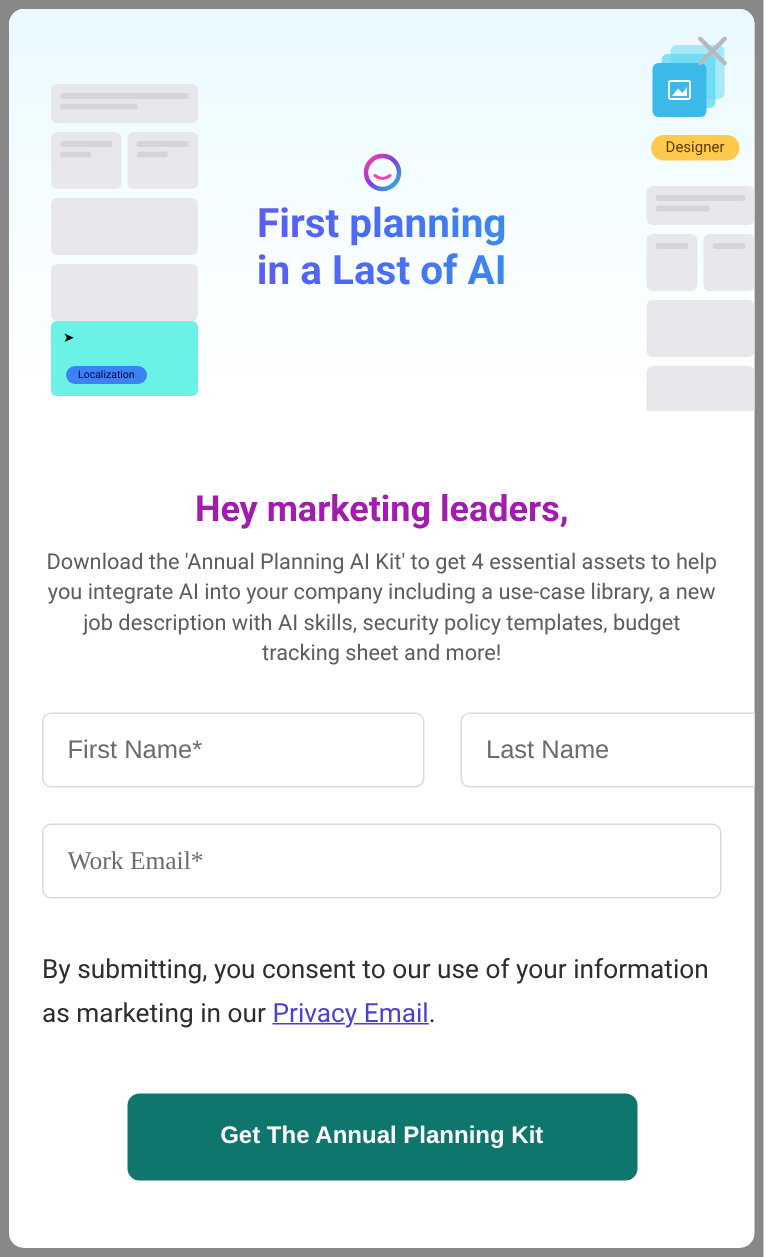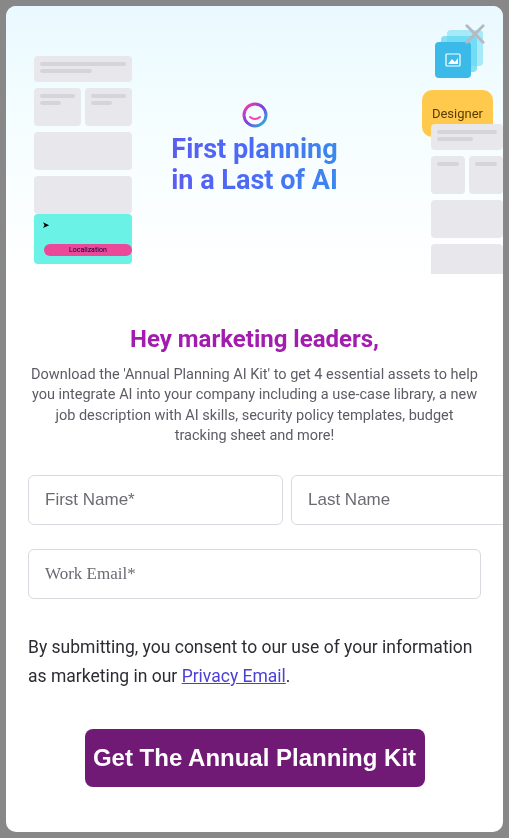--- a/index.html
+++ b/index.html
@@ -96,24 +96,24 @@
       font-size: 9px;
       color: #000;
       position: absolute;
       top: 6px;
       left: 8px;
     }
     .loc-tag {
       position: absolute;
       bottom: 8px;
       left: 10px;
-      background: #ec4899;
+      background: #3b82f6;
       color: #003;
       font-size: 7px;
-      padding: 2px 25px;
+      padding: 2px 8px;
       border-radius: 8px;
     }
     .designer-stack {
       position: absolute;
       right: 18px;
       top: 24px;
       width: 50px;
       height: 58px;
     }
     .stack-layer {
@@ -125,22 +125,22 @@
     }
     .stack-layer.l1 { top: 0; left: 12px; opacity: 0.5; }
     .stack-layer.l2 { top: 6px; left: 6px; opacity: 0.75; }
     .stack-layer.l3 { top: 12px; left: 0; background: #3bb9e8; display:flex; align-items:center; justify-content:center; color:#fff; font-size:12px;}
     .designer-tag {
       position: absolute;
       right: 10px;
       top: 84px;
       background: #ffc94d;
       color: #5a3b00;
-      font-size: 13px;
-      padding: 16px 10px;
+      font-size: 10px;
+      padding: 3px 10px;
       border-radius: 10px;
     }
     .logo {
       position: absolute;
       left: 50%;
       top: 96px;
       transform: translateX(-50%);
       width: 26px;
       height: 26px;
     }
@@ -171,21 +171,21 @@
     }
     .description {
       font-size: 14.5px;
       color: #5c5c66;
       line-height: 1.42;
       margin-bottom: 28px;
       padding: 0 2px;
     }
     .form-row {
       display: flex;
-      gap: 8px;
+      gap: 24px;
       margin-bottom: 24px;
     }
     .input {
       flex: 1;
       height: 50px;
       border: 1px solid #d9d9e0;
       border-radius: 6px;
       padding: 0 16px;
       font-size: 17px;
       color: #333;
@@ -206,25 +206,25 @@
     }
     .consent a {
       color: #4b3fd4;
       text-decoration: underline;
     }
     .cta {
       display: block;
       margin: 0 auto;
       width: 340px;
       height: 58px;
-      background: #701a75;
+      background: #0f766e;
       color: #fff;
       border: none;
       border-radius: 8px;
-      font-size: 24px;
+      font-size: 16px;
       font-weight: 700;
       cursor: pointer;
     }
   </style>
 </head>
 <body>
 
 <div class="modal">
 
   <div class="close-icon">

